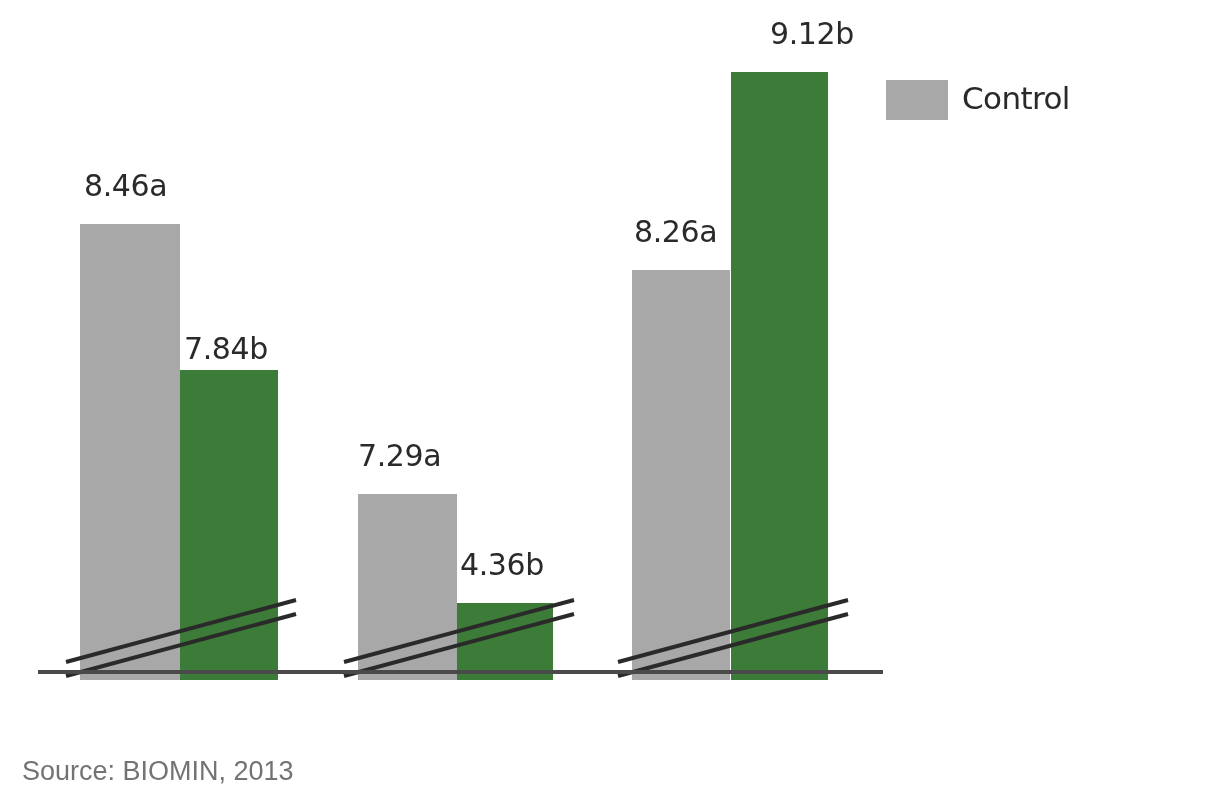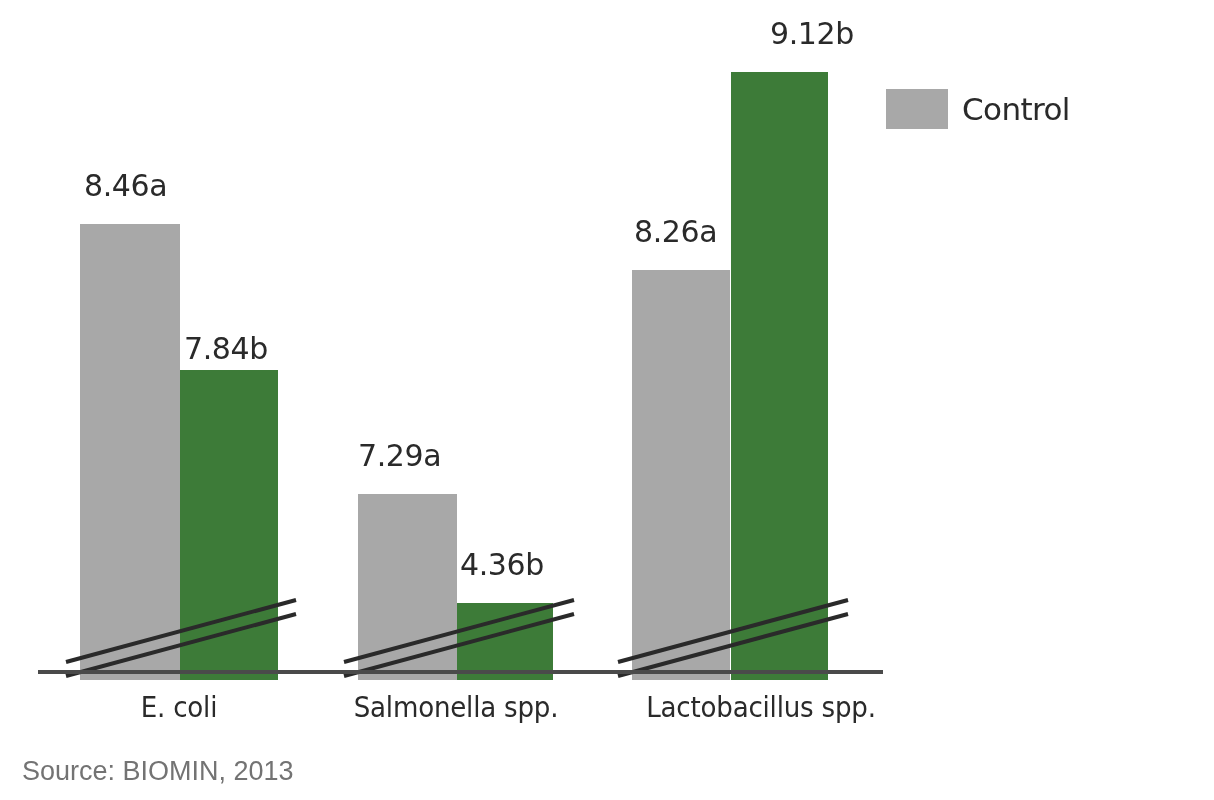--- a/index.html
+++ b/index.html
@@ -84,21 +84,21 @@
 
   
   .legend {
     position: absolute;
     left: 886px;
     top: 80px;
     width: 320px;
   }
   .legend-row {
     display: flex;
-    align-items: center;
+    align-items: flex-start;
     height: 58px;
   }
   .legend-swatch {
     width: 62px;
     height: 40px;
     flex: 0 0 auto;
   }
   .legend-swatch.control { background: #a8a8a8; }
   .legend-swatch.treated { background: #3d7b38; }
   .legend-text {
@@ -161,25 +161,20 @@
       <line x1="6" y1="70" x2="236" y2="8" stroke="#2a2a2a" stroke-width="4"></line>
     </svg>
 
     <svg class="axis-break" style="left:612px; bottom:-4px; width:248px; height:92px;" viewBox="0 0 248 92">
       <line x1="6" y1="84" x2="236" y2="22" stroke="#2a2a2a" stroke-width="4"></line>
       <line x1="6" y1="70" x2="236" y2="8" stroke="#2a2a2a" stroke-width="4"></line>
     </svg>
 
     <div class="axis-line"></div>
 
-    <div class="cat-labels">
-      <div class="cat-label" style="left:78px; width:202px;">E. coli</div>
-      <div class="cat-label" style="left:300px; width:312px;">Salmonella spp.</div>
-      <div class="cat-label" style="left:610px; width:302px;">Lactobacillus spp.</div>
-    </div>
 
   </div>
 
   <div class="legend">
     <div class="legend-row">
       <span class="legend-swatch control"></span>
       <span class="legend-text">Control</span>
     </div>
   </div>
 

